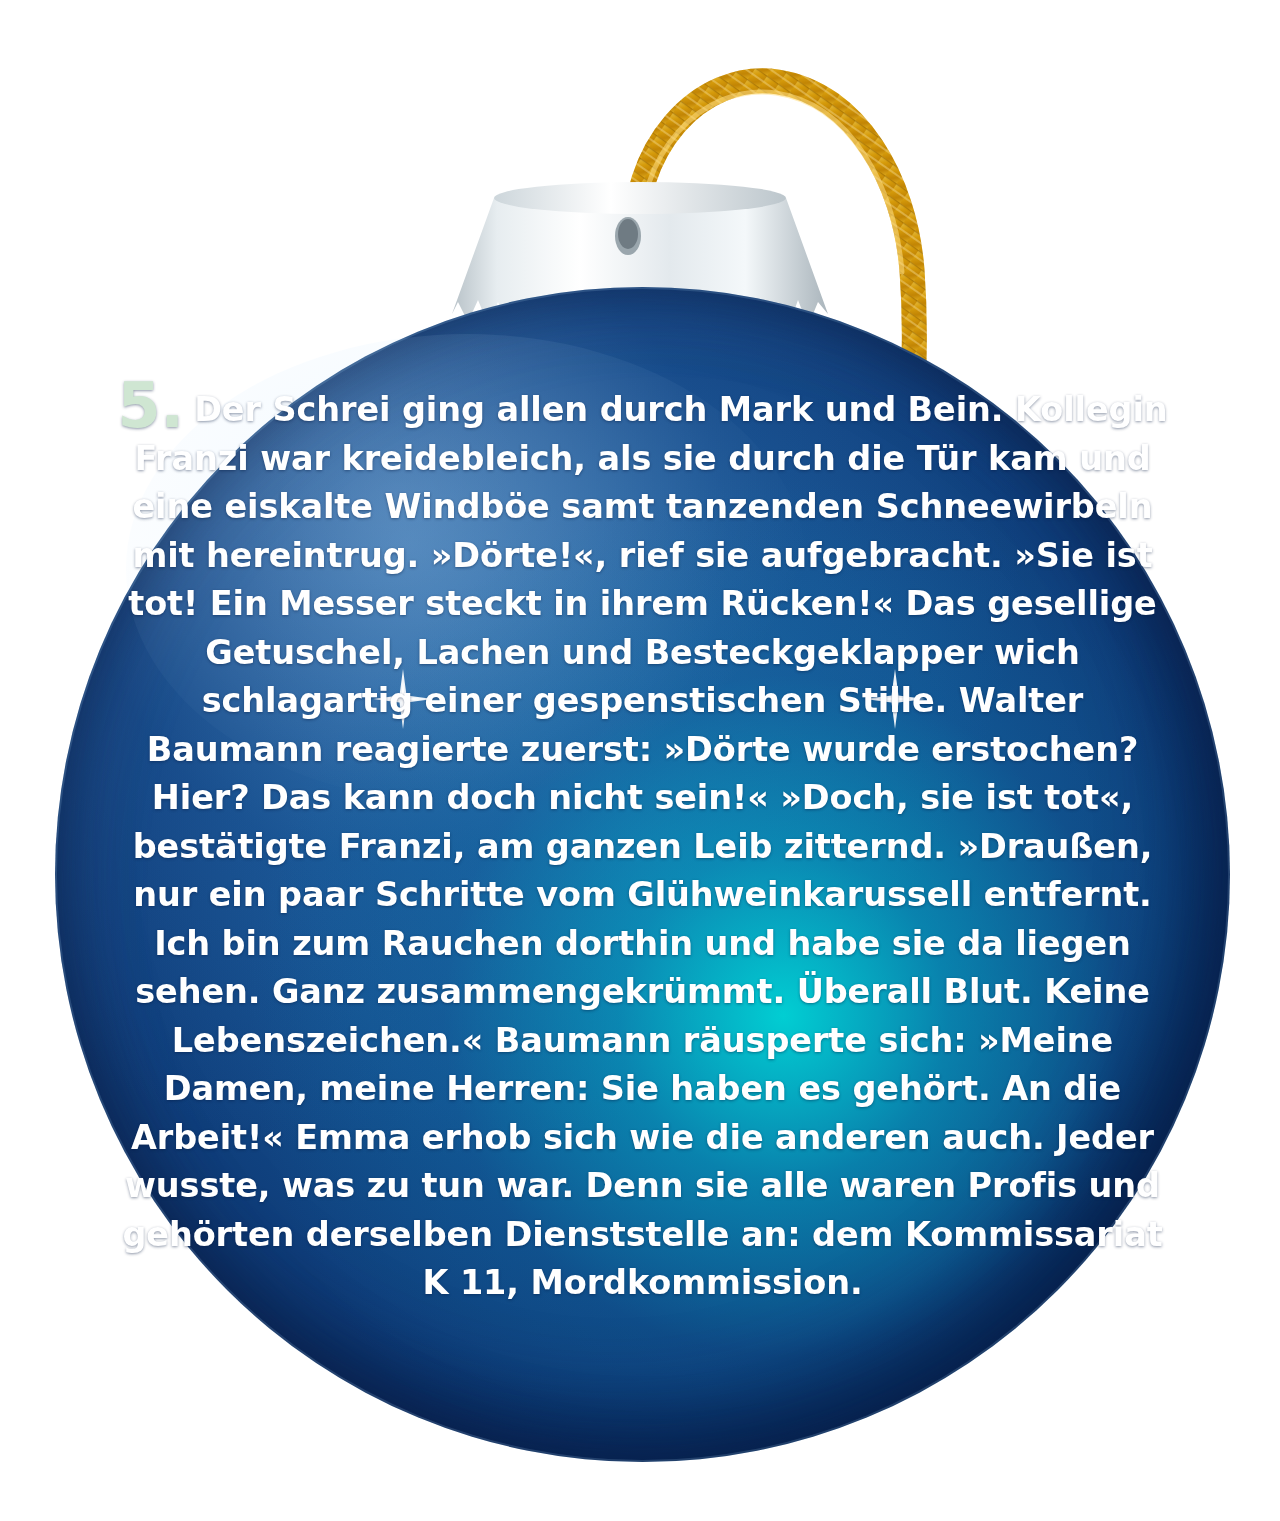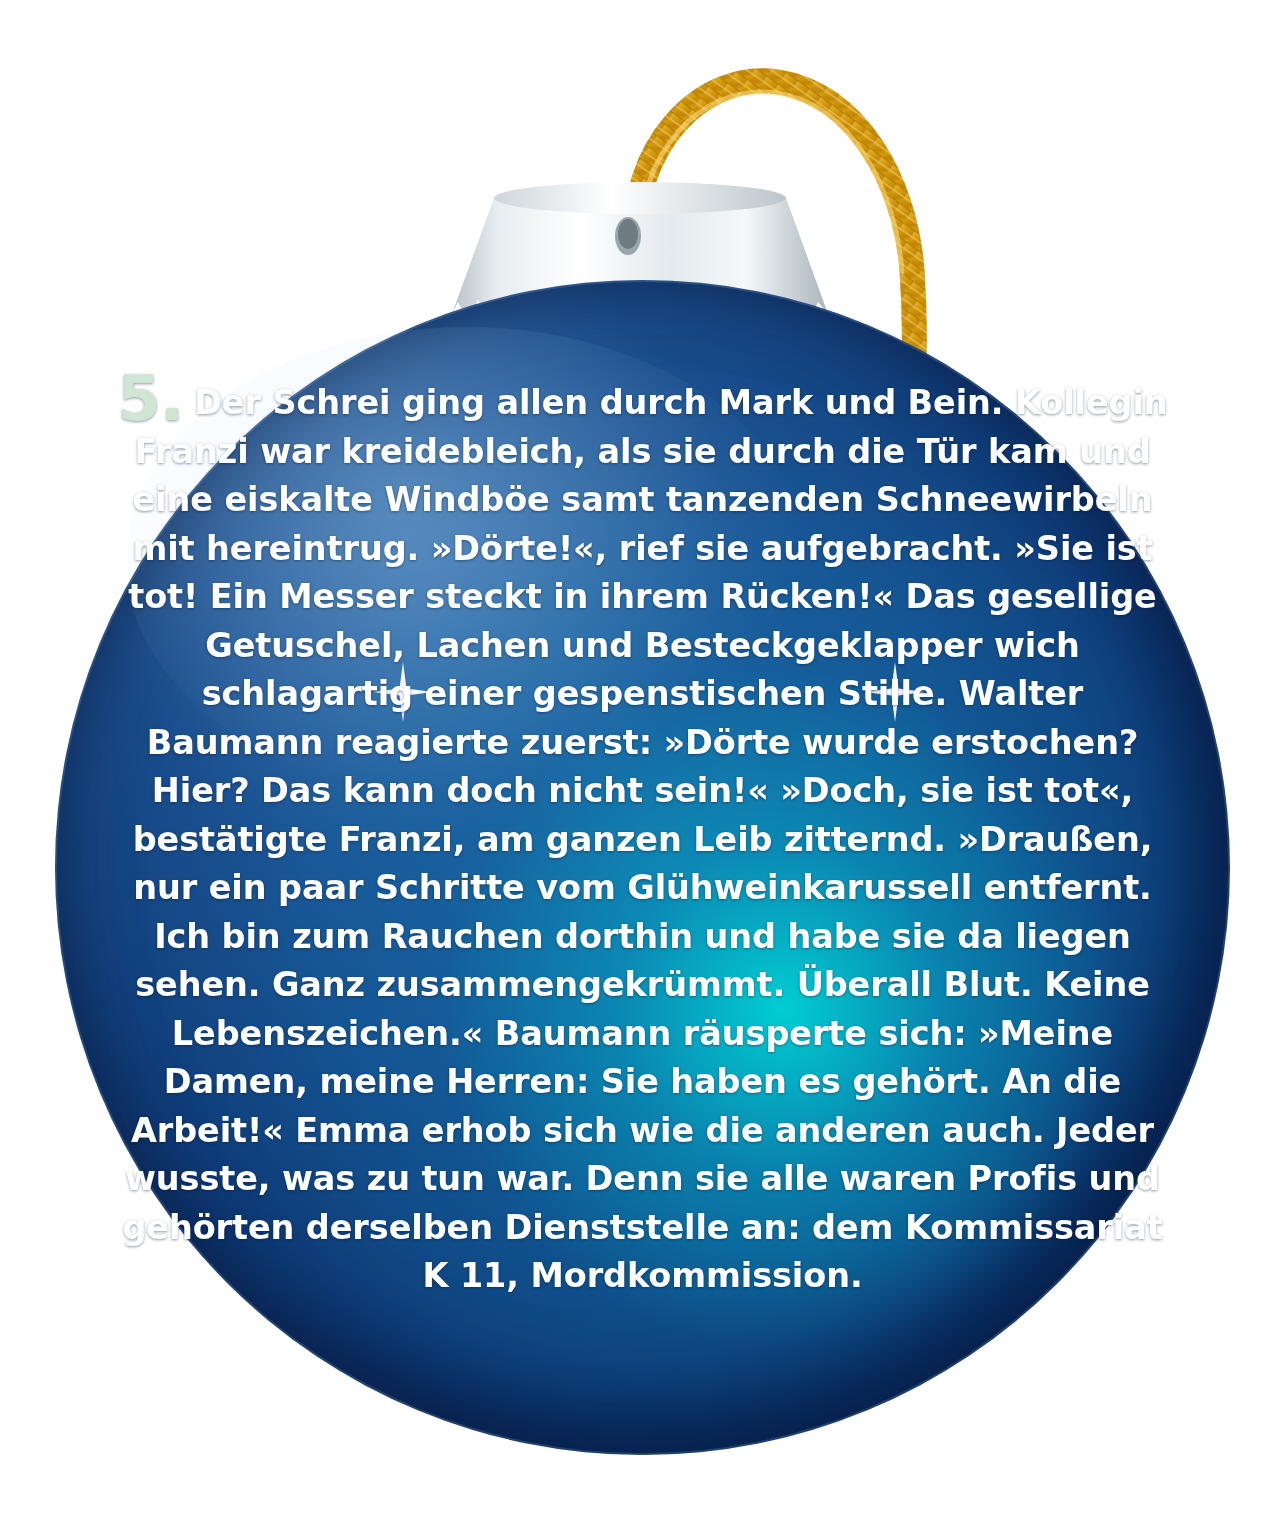--- a/index.html
+++ b/index.html
@@ -38,21 +38,21 @@
     left: 452px;
     top: 176px;
     width: 376px;
     height: 180px;
   }
 
   
   #ball {
     position: absolute;
     left: 55px;
-    top: 280px;
+    top: 287px;
     width: 1175px;
     height: 1175px;
     border-radius: 50%;
     background:
       radial-gradient(circle at 62% 62%, rgba(0,212,214,0.95) 0%, rgba(0,170,198,0.55) 16%, rgba(10,104,160,0.25) 33%, rgba(10,70,135,0.0) 52%),
       radial-gradient(circle at 30% 22%, rgba(120,175,225,0.45) 0%, rgba(60,120,190,0.18) 26%, rgba(20,60,130,0.0) 50%),
       radial-gradient(circle at 50% 48%, #17639f 0%, #14518f 38%, #103f7c 62%, #0d2f66 82%, #0a2354 100%);
     box-shadow:
       inset 0 0 70px rgba(5,25,70,0.55),
       inset -28px -34px 90px rgba(3,18,55,0.7),

